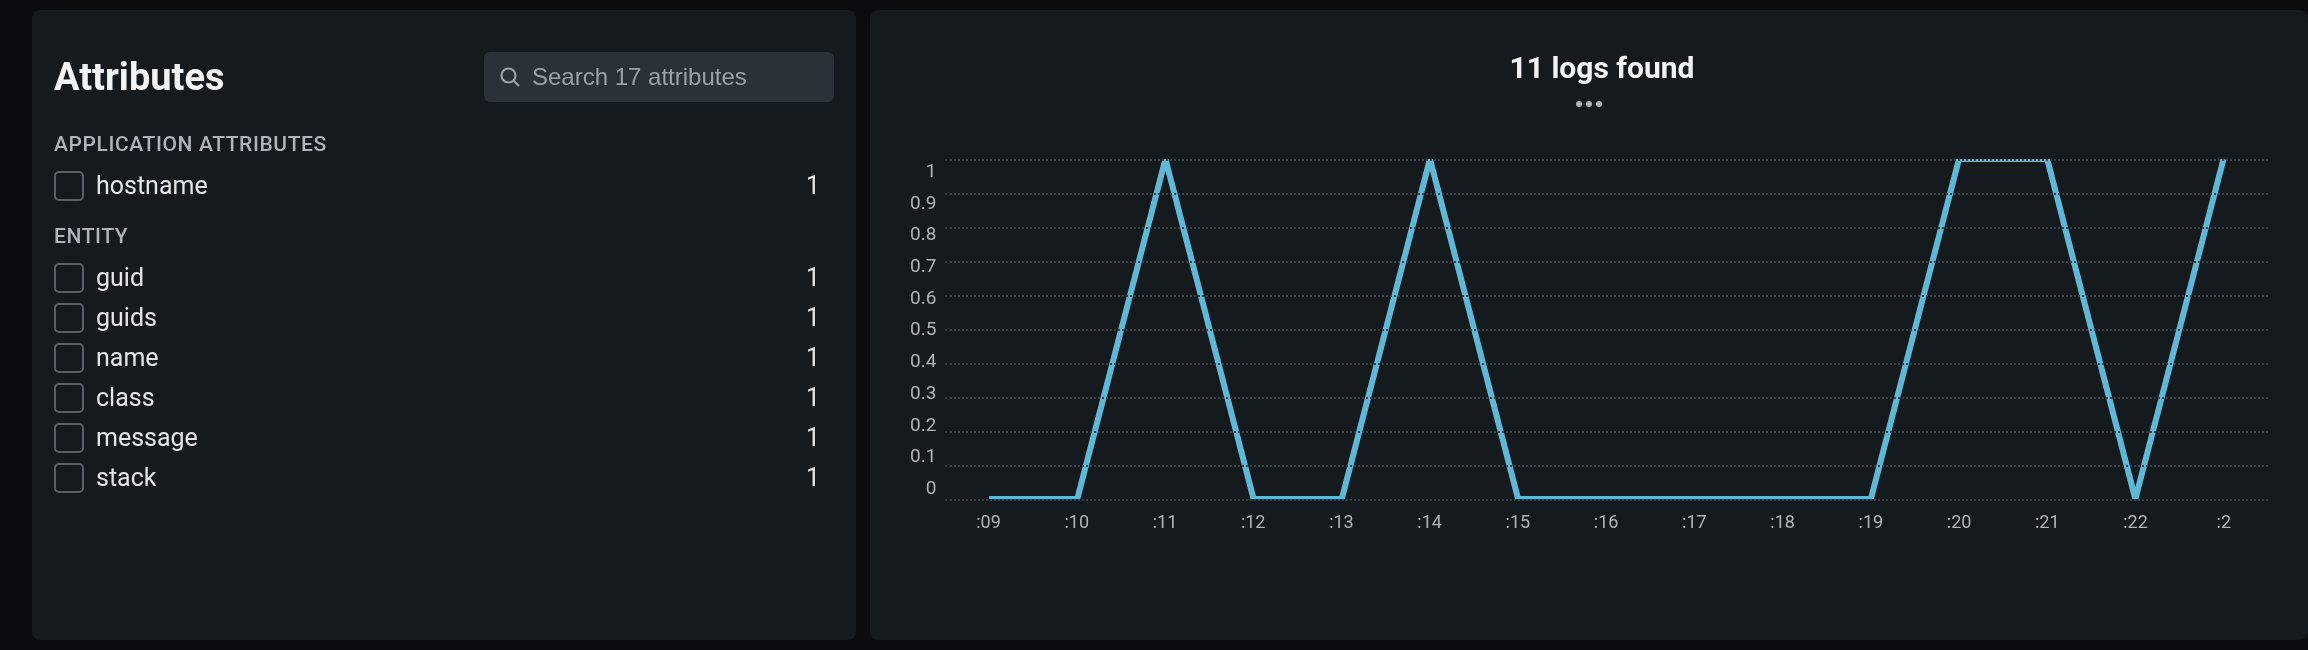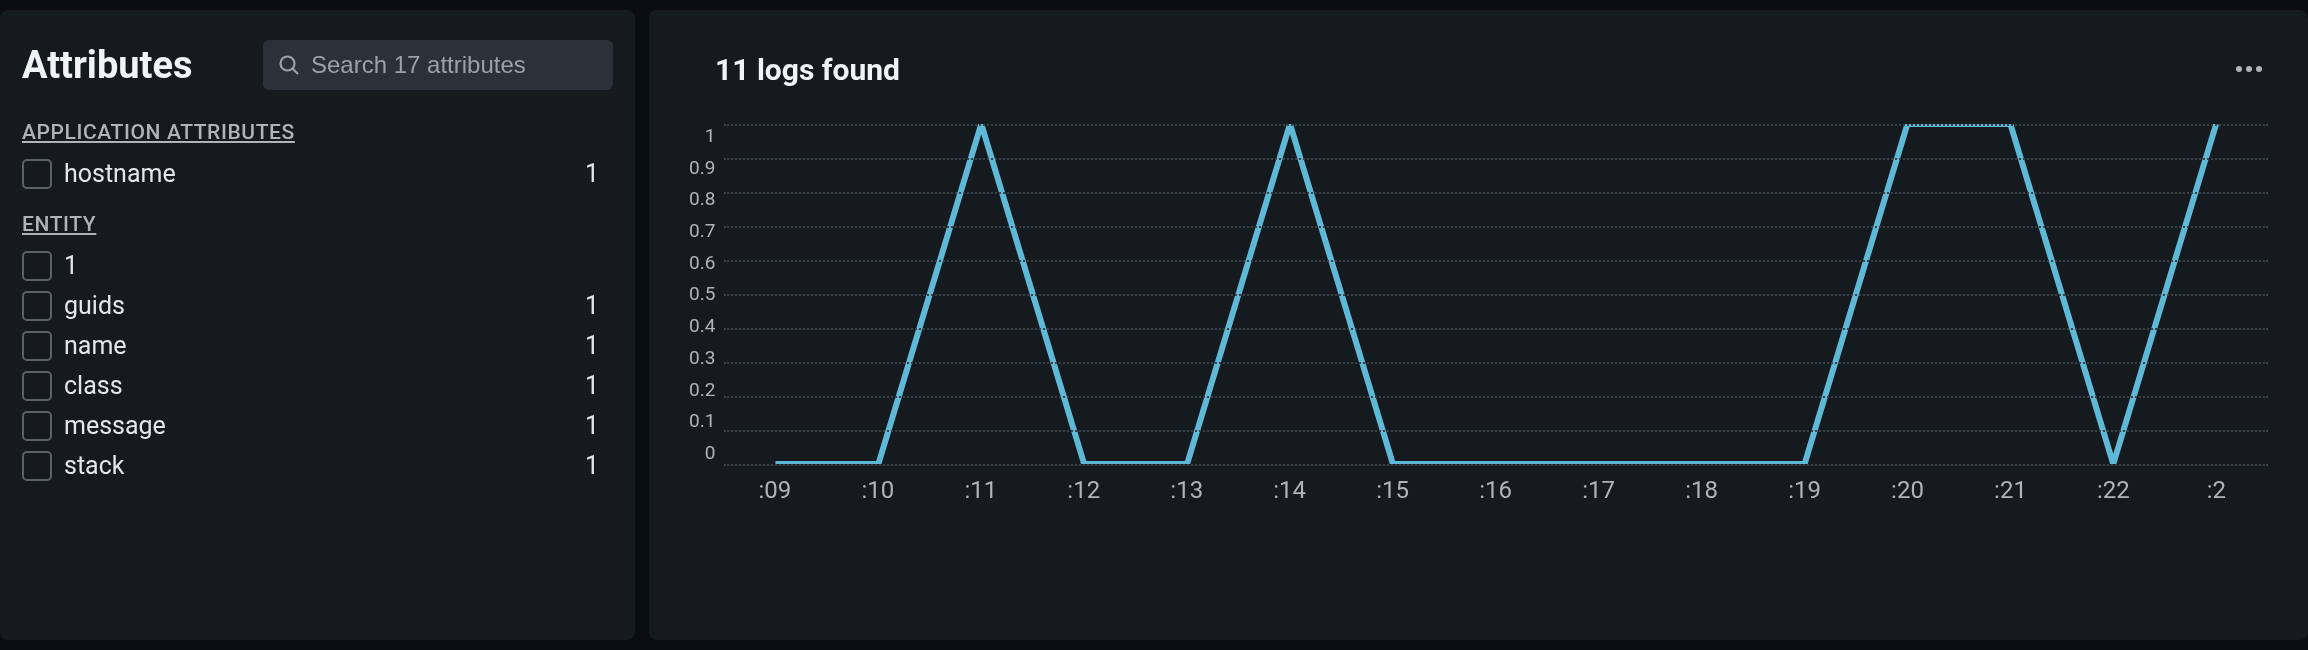--- a/index.html
+++ b/index.html
@@ -17,22 +17,23 @@
     gap: 14px;
     padding: 10px 0 10px 0;
     overflow: hidden;
   }
   .panel {
     background: #151a1f;
     border-radius: 8px;
     padding: 0;
   }
   .sidebar {
-    width: 635px;
-    padding: 30px 22px 30px 22px;
+    width: 824px;
+    padding: 42px 22px 30px 22px;
+    margin-left: 32px;
   }
   .sidebar-header {
     display: flex;
     align-items: center;
     justify-content: space-between;
     margin-bottom: 30px;
   }
   .sidebar-title {
     font-size: 38px;
     font-weight: 700;
@@ -64,21 +65,20 @@
   .search-input::placeholder {
     color: #9aa1a8;
   }
   .group-label {
     font-size: 21px;
     letter-spacing: 0.6px;
     color: #aeb4ba;
     font-weight: 500;
     margin-top: 18px;
     margin-bottom: 10px;
-    text-decoration: underline;
   }
   .attr-row {
     display: flex;
     align-items: flex-start;
     padding: 5px 0;
   }
   .checkbox {
     width: 30px;
     height: 30px;
     border: 2px solid #5a6168;
@@ -101,20 +101,21 @@
     flex: 1;
     padding: 40px 40px 30px 40px;
     display: flex;
     flex-direction: column;
   }
   .main-header {
     display: flex;
     align-items: center;
     justify-content: space-between;
     margin-bottom: 36px;
+    flex-direction: column;
   }
   .main-title {
     font-size: 30px;
     font-weight: 700;
     color: #f2f3f4;
     padding-left: 26px;
   }
   .menu-button {
     width: 38px;
     height: 38px;
@@ -159,21 +160,21 @@
   }
   .chart-svg {
     position: absolute;
     inset: 0;
     width: 100%;
     height: 100%;
   }
   .x-axis {
     display: flex;
     margin-top: 12px;
-    font-size: 24px;
+    font-size: 18px;
     color: #aeb4ba;
   }
   .x-tick {
     flex: 1;
     text-align: center;
   }
 </style>
 </head>
 <body>
 
@@ -191,20 +192,21 @@
   <div id="groups-container">
       <div class="group-label">APPLICATION ATTRIBUTES</div>
       <div class="attr-row">
         <div class="checkbox"></div>
         <div class="attr-label">hostname</div>
         <div class="attr-count">1</div>
       </div>
       <div class="group-label">ENTITY</div>
       <div class="attr-row">
         <div class="checkbox"></div>
+        <div class="attr-label">guid</div>
         <div class="attr-count">1</div>
       </div>
       <div class="attr-row">
         <div class="checkbox"></div>
         <div class="attr-label">guids</div>
         <div class="attr-count">1</div>
       </div>
       <div class="attr-row">
         <div class="checkbox"></div>
         <div class="attr-label">name</div>

